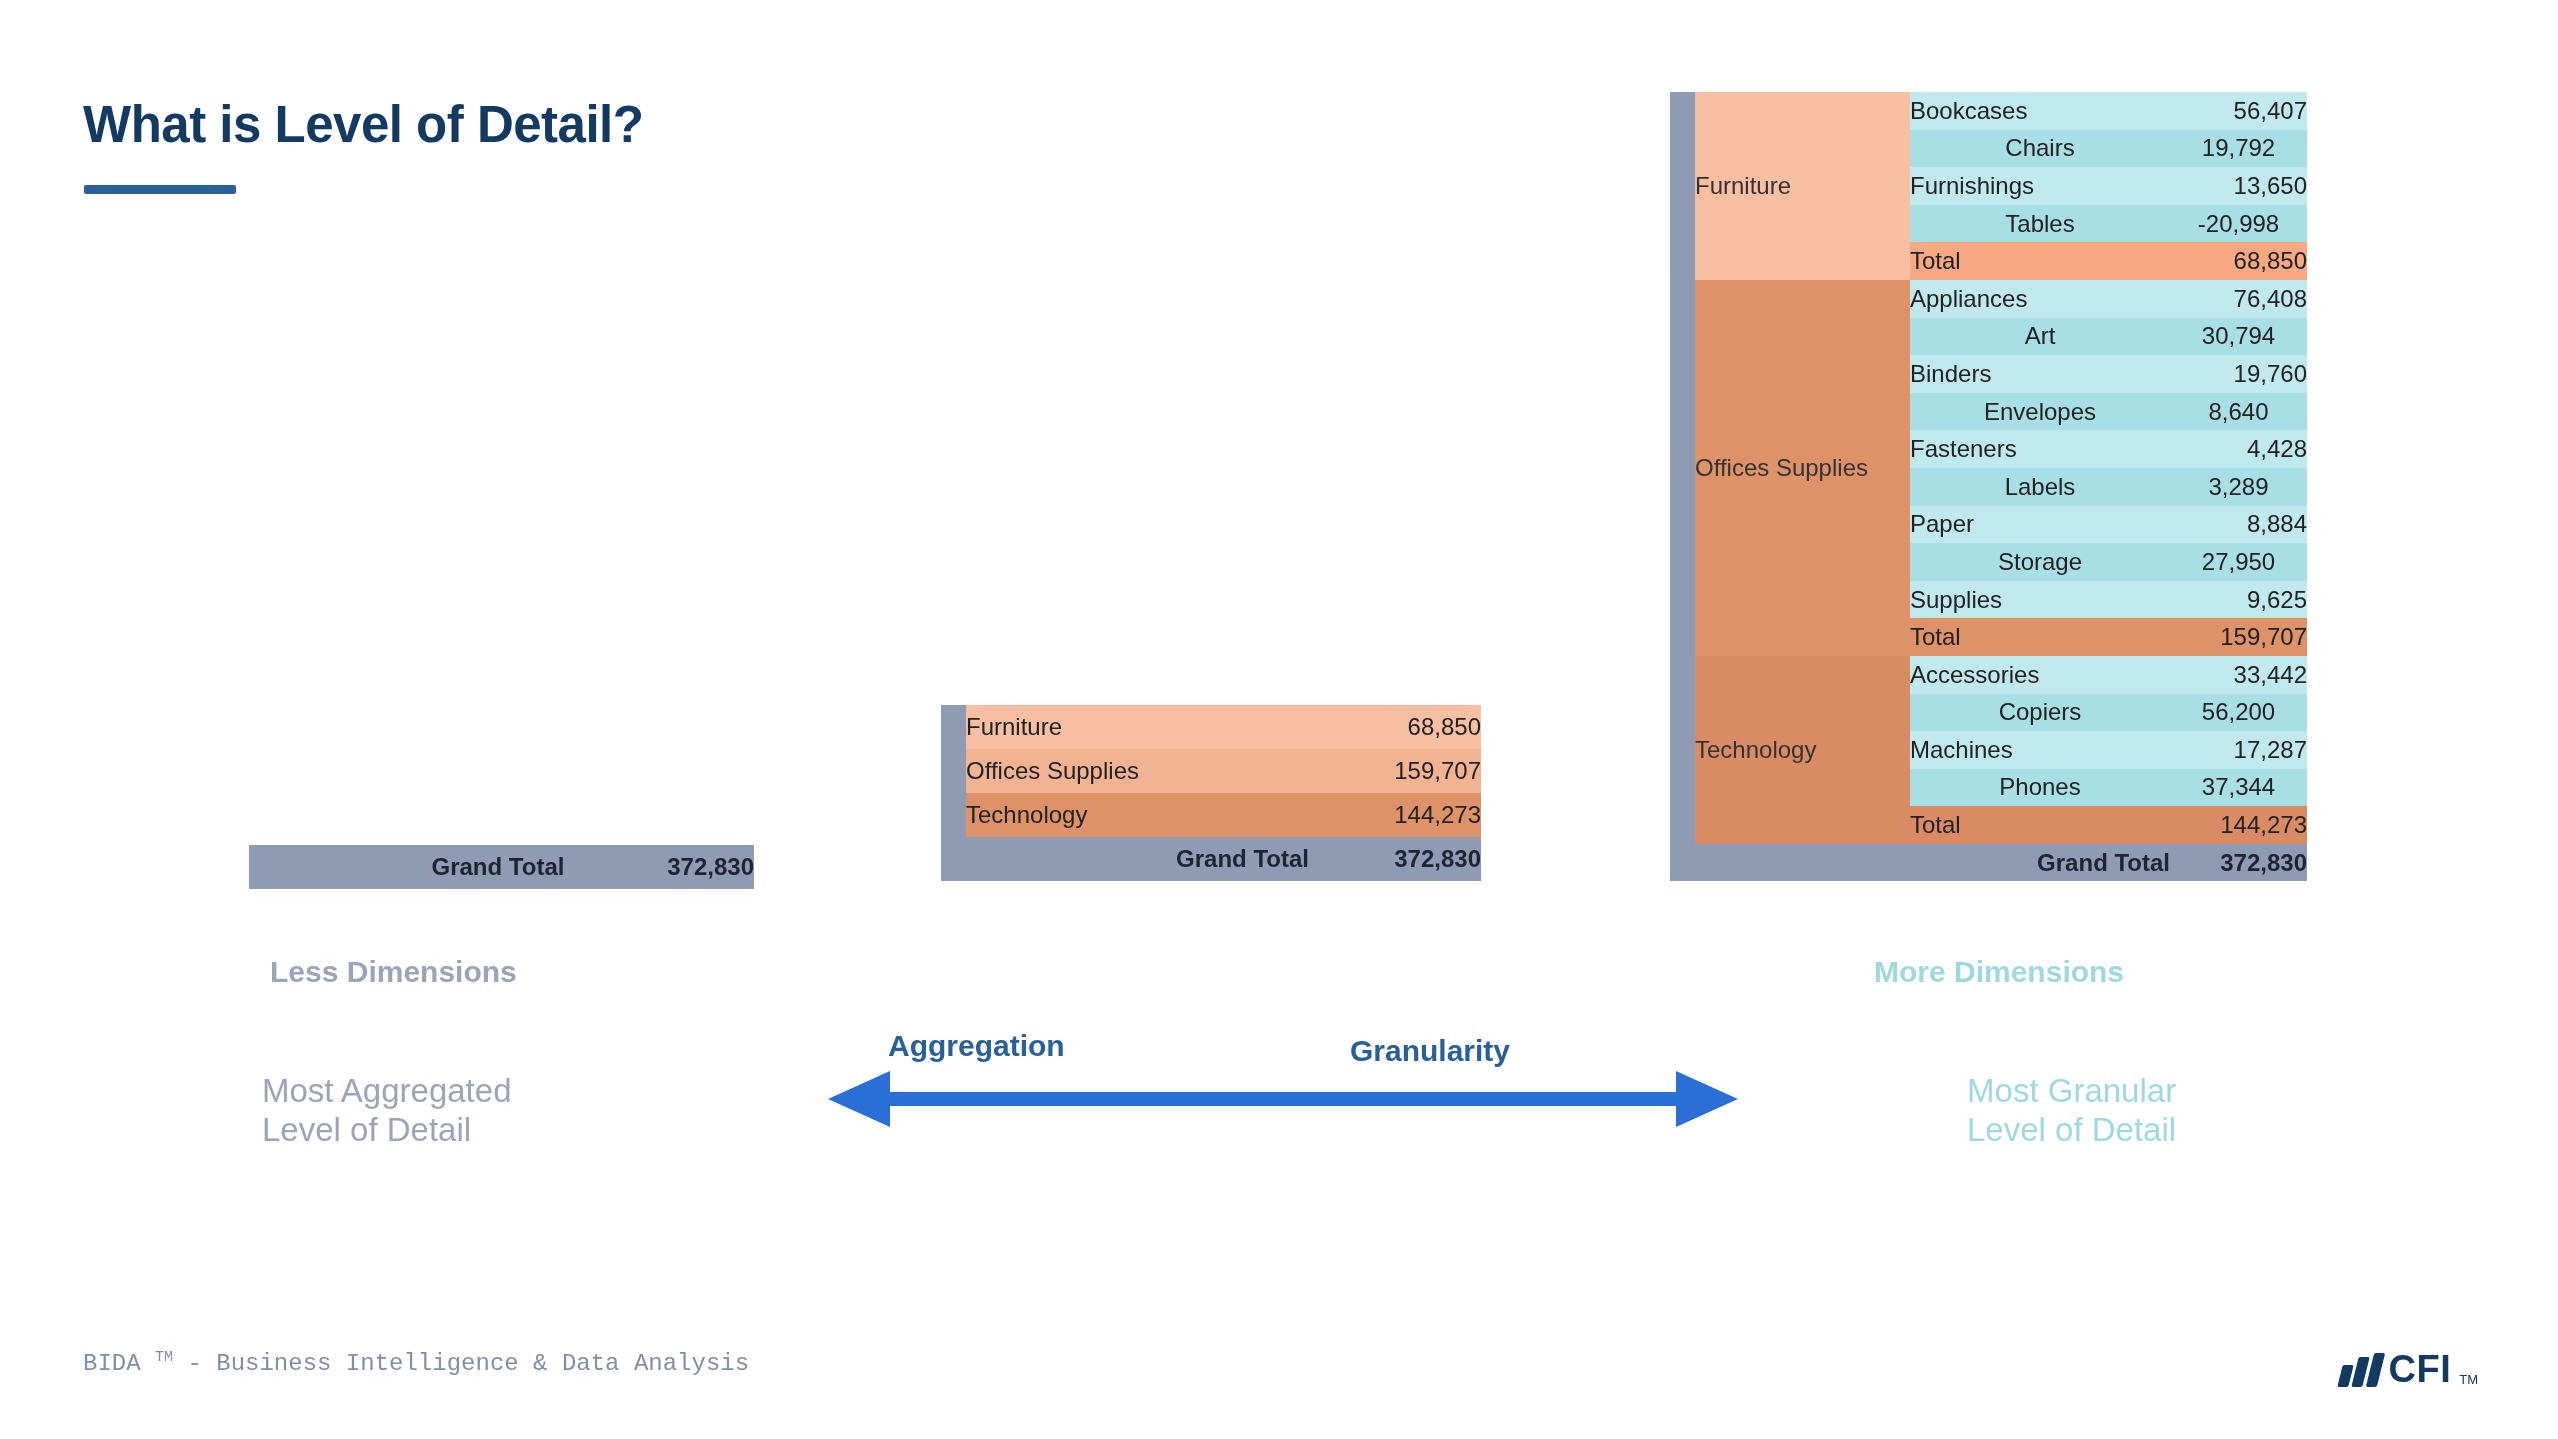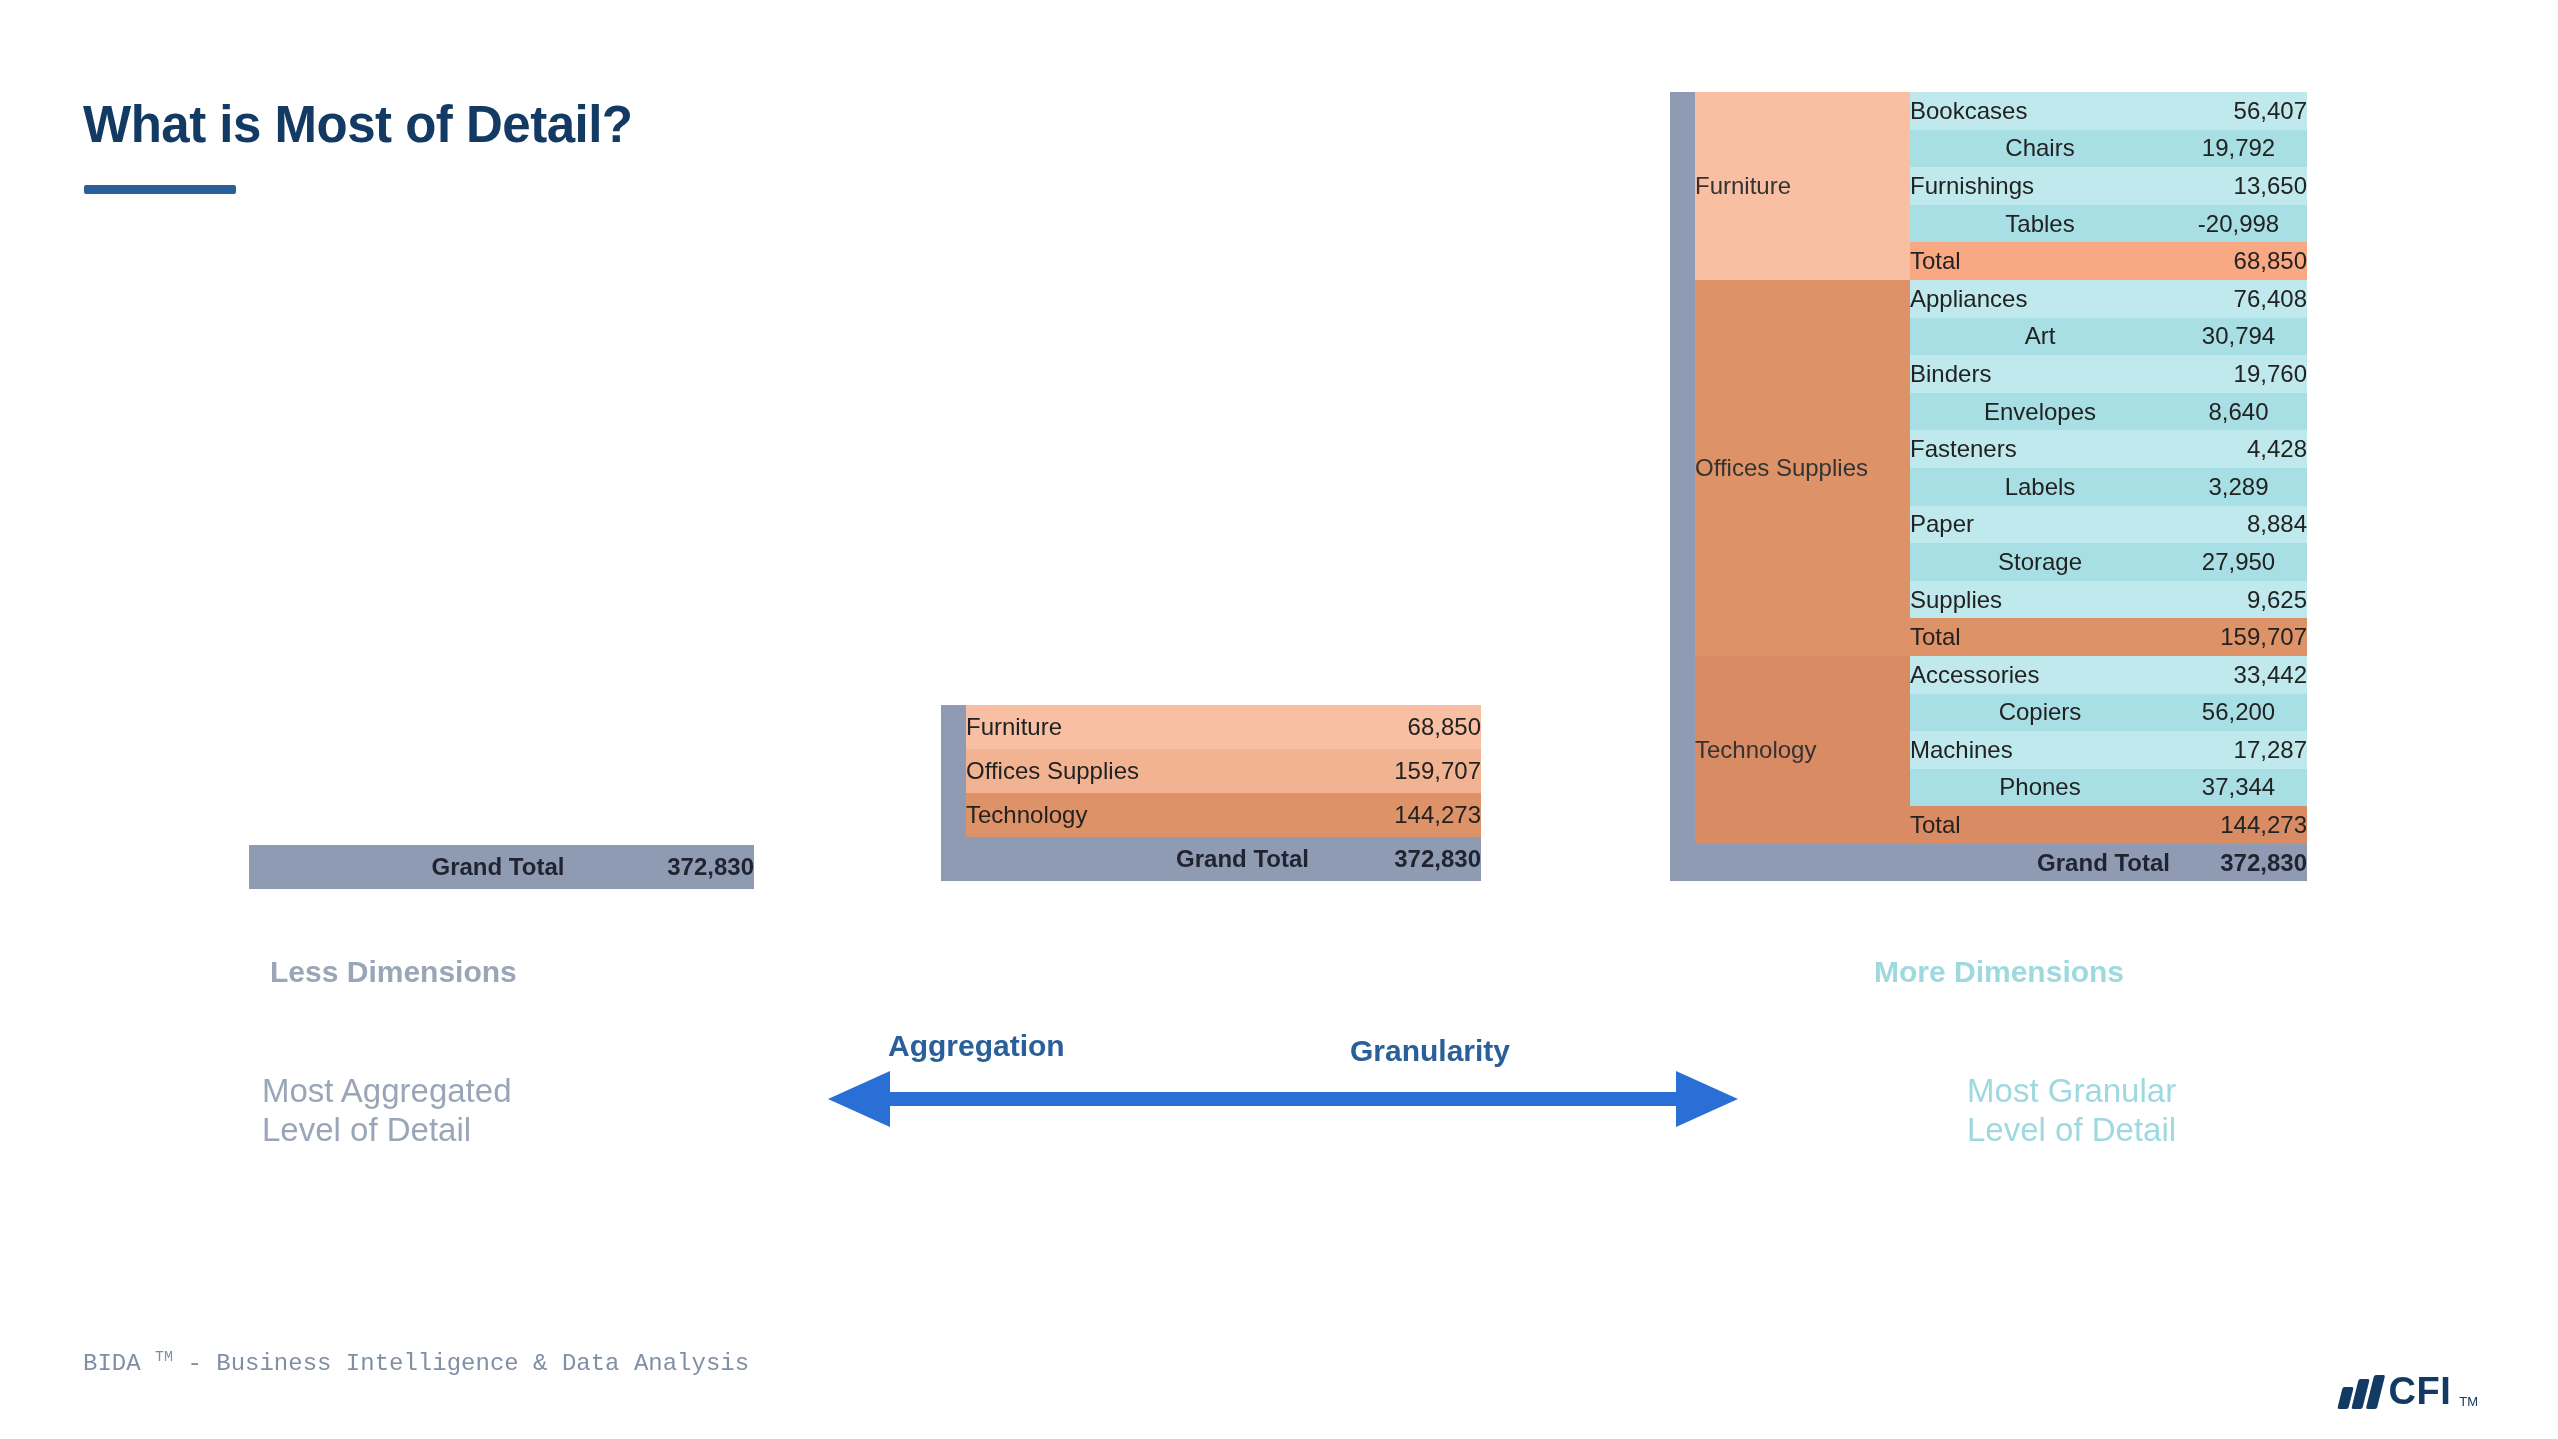--- a/index.html
+++ b/index.html
@@ -163,21 +163,20 @@
     font-family: Liberation Mono, monospace;
   }
   #footer-text sup { font-size: 15px; }
   #logo {
     position: absolute;
     right: 80px;
     top: 1348px;
     display: flex;
     align-items: center;
     gap: 8px;
-    margin-top: 22px;
   }
   #logo .bars { display: flex; gap: 4px; }
   #logo .bars i {
     display: block;
     width: 11px;
     height: 34px;
     background: #123A63;
     transform: skewX(-14deg);
     border-radius: 2px;
   }
@@ -193,21 +192,21 @@
   #logo .tm {
     font-size: 13px;
     color: #123A63;
     align-self: flex-end;
     margin-bottom: 4px;
   }
 </style>
 </head>
 <body>
 
-<div id="title">What is Most of Detail?</div>
+<div id="title">What is Level of Detail?</div>
 <div id="title-underline"></div>
 
 <table class="pivot" id="table-left">
   <tbody>
       <tr class="gt-row">
     <td class="spine"></td>
     <td class="lbl">Grand Total</td>
     <td class="val">372,830</td>
   </tr>
 </tbody>

